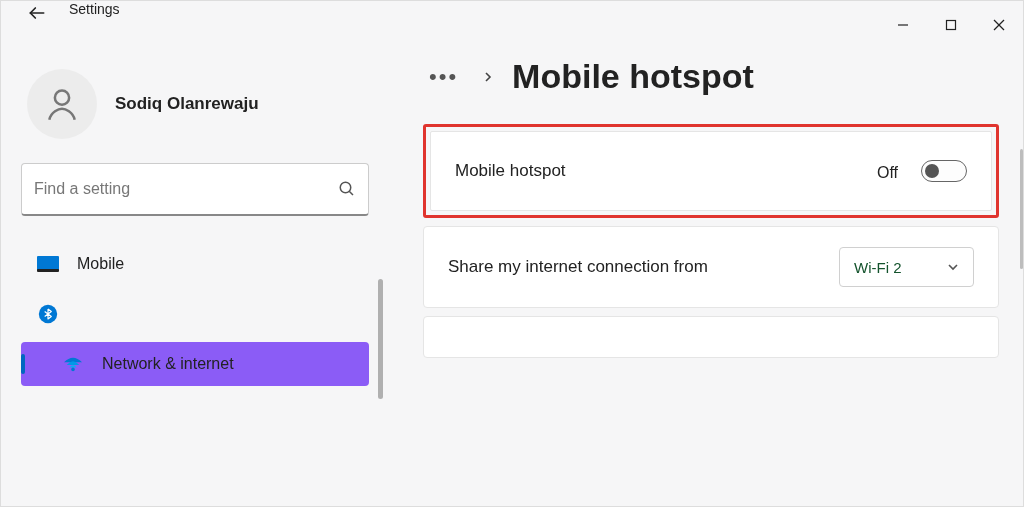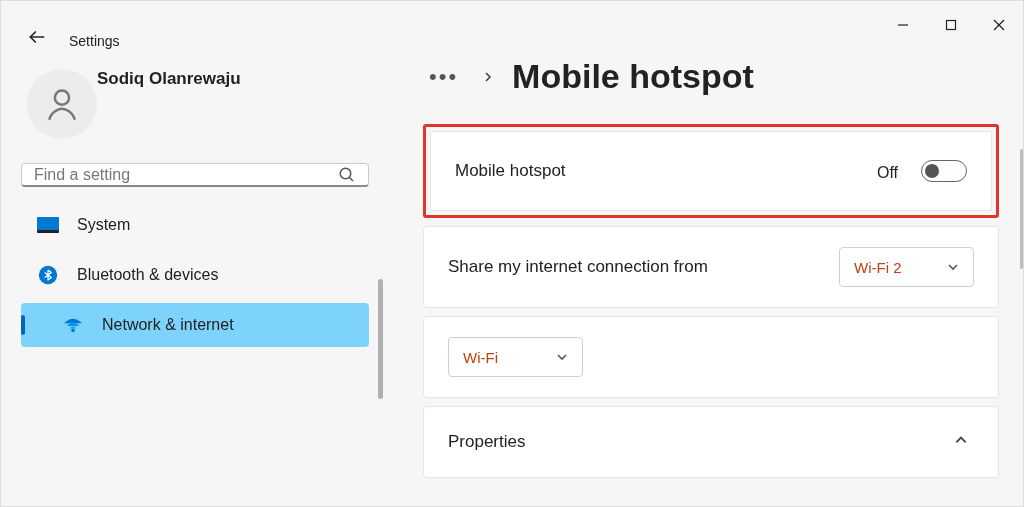--- a/index.html
+++ b/index.html
@@ -1,39 +1,39 @@
 <!DOCTYPE html>
 <html><head>
   <meta charset="utf-8">
   <style>
     * { margin: 0; padding: 0; box-sizing: border-box; font-family: "Segoe UI", sans-serif; }
     body { width: 1024px; height: 507px; background: #f6f6f7; overflow: hidden; border: 1px solid #ddd; }
 
-    .titlebar { display: flex; align-items: flex-end; height: 48px; padding-left: 24px; }
+    .titlebar { display: flex; align-items: flex-start; height: 48px; padding-left: 24px; }
     .back-btn { width: 24px; height: 24px; display: flex; align-items: center; justify-content: center; cursor: pointer; }
     .app-title { margin-left: 20px; font-size: 14px; color: #222; }
     .caption-ctrls { margin-left: auto; display: flex; }
     .cap-btn { width: 48px; height: 48px; display: flex; align-items: center; justify-content: center; cursor: pointer; }
 
     .layout { display: flex; height: calc(100% - 48px); }
 
     .sidebar { width: 390px; padding: 20px 20px 0 20px; position: relative; }
-    .profile { display: flex; margin-bottom: 24px; padding-left: 6px; }
+    .profile { display: flex; align-items: center; gap: 18px; margin-bottom: 24px; padding-left: 6px; }
     .avatar { width: 70px; height: 70px; border-radius: 50%; background: #ececec; display: flex; align-items: center; justify-content: center; }
     .avatar svg { width: 38px; height: 38px; }
     .username { font-size: 17px; font-weight: 600; color: #222; }
 
-    .search-box { width: 348px; height: 24px; border: 1px solid #ccc; border-bottom: 2px solid #888; border-radius: 4px; background: #fff; display: flex; align-items: center; padding: 0 12px; margin-bottom: 16px; }
+    .search-box { width: 348px; height: 53px; border: 1px solid #ccc; border-bottom: 2px solid #888; border-radius: 4px; background: #fff; display: flex; align-items: center; padding: 0 12px; margin-bottom: 26px; }
     .search-box input { flex: 1; border: none; outline: none; font-size: 16px; background: transparent; color: #555; }
     .search-box input::placeholder { color: #777; }
     .search-box .srch-icon { width: 18px; height: 18px; }
 
     .nav-list { position: relative; }
     .nav-item { display: flex; align-items: center; gap: 18px; height: 44px; padding: 0 16px; border-radius: 4px; font-size: 16px; color: #222; cursor: pointer; margin-bottom: 6px; width: 348px; }
-    .nav-item.active { background: #7dd3fc; position: relative; padding-left: 41px; }
+    .nav-item.active { background: #8b5cf6; position: relative; padding-left: 41px; }
     .nav-item.active::before { content: ""; position: absolute; left: 0; top: 12px; bottom: 12px; width: 4px; background: #0067c0; border-radius: 2px; }
     .nav-icon { width: 22px; height: 22px; display: flex; align-items: center; justify-content: center; }
 
     .sidebar-scrollbar { position: absolute; right: 8px; top: 230px; width: 5px; height: 120px; background: #b0b0b0; border-radius: 3px; }
 
     .main { flex: 1; padding: 8px 24px 0 32px; position: relative; overflow: hidden; }
     .breadcrumb { display: flex; align-items: center; gap: 18px; margin-bottom: 28px; }
     .more-btn { font-size: 22px; color: #555; letter-spacing: 2px; padding: 4px 6px; border-radius: 4px; cursor: pointer; }
     .chev { color: #555; }
     .page-title { font-size: 34px; font-weight: 600; color: #222; }
@@ -41,21 +41,21 @@
     .card { background: #fff; border: 1px solid #e5e5e5; border-radius: 4px; padding: 20px 24px; margin-bottom: 8px; display: flex; align-items: center; }
     .card-label { font-size: 17px; color: #222; flex: 1; }
     .highlight-wrap { border: 3px solid #e0342e; border-radius: 3px; padding: 4px; margin-bottom: 8px; }
     .highlight-wrap .card { margin-bottom: 0; border-radius: 2px; padding: 28px 24px; }
 
     .toggle-group { display: flex; align-items: flex-end; gap: 23px; }
     .toggle-state { font-size: 16px; color: #222; }
     .toggle { width: 46px; height: 22px; border: 1.5px solid #666; border-radius: 12px; position: relative; cursor: pointer; background: #fdfdfd; }
     .toggle .knob { position: absolute; left: 3px; top: 3px; width: 14px; height: 14px; border-radius: 50%; background: #555; }
 
-    .select { width: 135px; height: 40px; border: 1px solid #d0d0d0; border-radius: 4px; padding: 0 14px; display: flex; align-items: center; justify-content: space-between; font-size: 15px; color: #c2410c; cursor: pointer; background: #fff; }
+    .select { width: 135px; height: 40px; border: 1px solid #d0d0d0; border-radius: 4px; padding: 0 14px; display: flex; align-items: center; justify-content: space-between; font-size: 15px; color: #14532d; cursor: pointer; background: #fff; }
     .select svg { width: 12px; height: 12px; }
 
     .expand-btn { padding: 6px; cursor: pointer; }
 
     .main-scrollbar { position: absolute; right: 0; top: 100px; width: 3px; height: 120px; background: #bdbdbd; border-radius: 2px; }
   </style>
 </head>
 <body>
 
 <div class="titlebar">
@@ -107,30 +107,29 @@
     </div>
 
     <div class="nav-list">
       <div class="nav-item">
         <span class="nav-icon">
           <svg width="22" height="16" viewBox="0 0 22 16">
               <rect x="0" y="0" width="22" height="15" rx="1" fill="#0078d4"></rect>
               <rect x="0" y="13" width="22" height="3" rx="1" fill="#222"></rect>
             </svg>
         </span>
-        <span>System</span>
+        <span>Mobile</span>
       </div>
       <div class="nav-item">
         <span class="nav-icon">
           <svg width="20" height="20" viewBox="0 0 24 24">
               <circle cx="12" cy="12" r="11" fill="#0078d4"></circle>
               <path d="M12 6l4 3-4 3 4 3-4 3V6M8 9l8 6M8 15l8-6" stroke="#fff" stroke-width="1.4" fill="none" stroke-linejoin="round"></path>
             </svg>
         </span>
-        <span>Bluetooth &amp; devices</span>
       </div>
       <div class="nav-item active">
         <span class="nav-icon">
           <svg width="22" height="18" viewBox="0 0 24 20">
               <path d="M2 8 Q12 -2 22 8" fill="#0078d4"></path>
               <path d="M5 11 Q12 3 19 11" fill="#0099e8"></path>
               <path d="M8 14 Q12 9 16 14" fill="#00b4f0"></path>
               <circle cx="12" cy="16" r="2" fill="#0078d4"></circle>
             </svg>
         </span>
@@ -166,32 +165,18 @@
       <span class="card-label">Share my internet connection from</span>
       <div class="select">
         <span>Wi-Fi 2</span>
         <svg viewBox="0 0 12 12" fill="none" stroke="#555" stroke-width="1.6">
             <polyline points="2 4 6 8 10 4"></polyline>
           </svg>
       </div>
     </div>
 
     <div class="card">
-      <div class="select">
-        <span>Wi-Fi</span>
-        <svg viewBox="0 0 12 12" fill="none" stroke="#555" stroke-width="1.6">
-            <polyline points="2 4 6 8 10 4"></polyline>
-          </svg>
-      </div>
     </div>
 
-    <div class="card">
-      <span class="card-label">Properties</span>
-      <div class="expand-btn">
-        <svg width="14" height="14" viewBox="0 0 12 12" fill="none" stroke="#444" stroke-width="1.6">
-            <polyline points="2 8 6 4 10 8"></polyline>
-          </svg>
-      </div>
-    </div>
 
     <div class="main-scrollbar"></div>
   </main>
 </div>
 
 </body></html>

